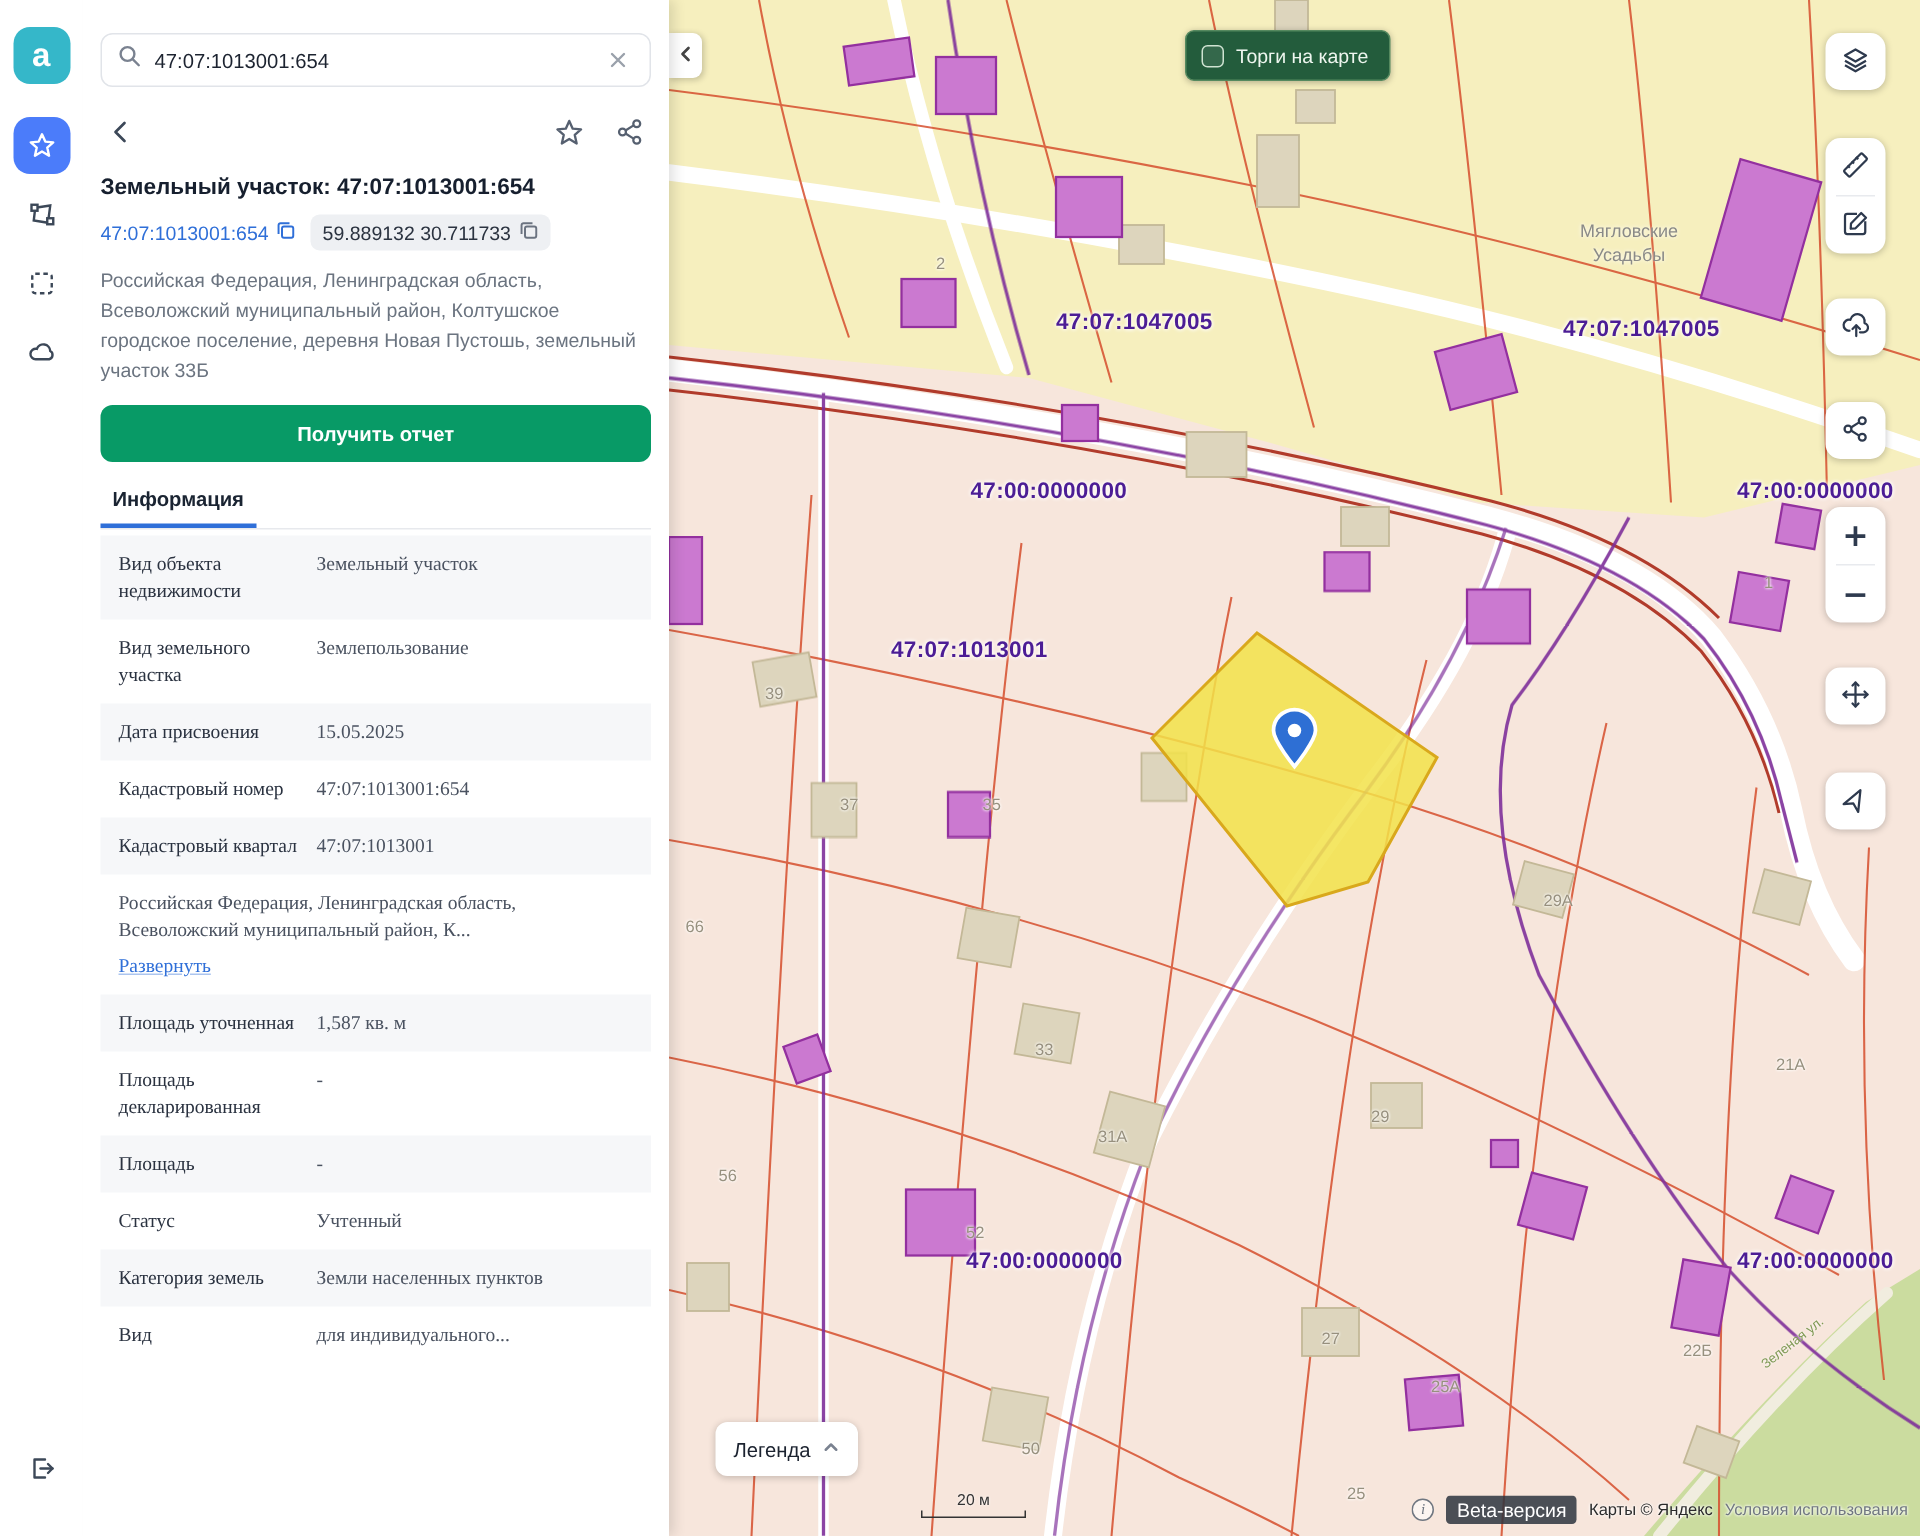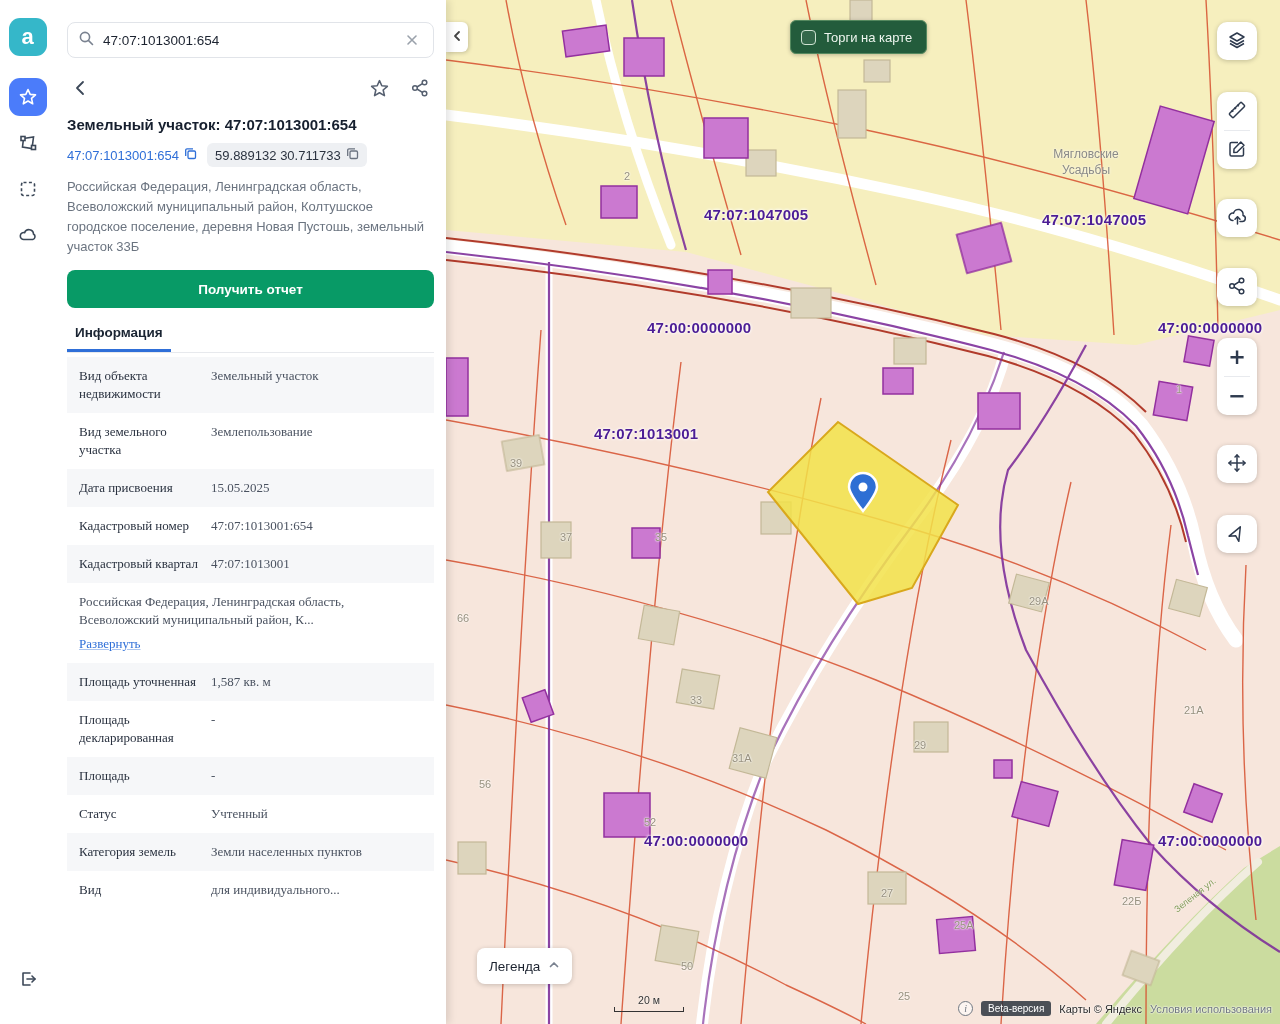--- a/index.html
+++ b/index.html
@@ -58,21 +58,21 @@
 
   .legend-btn { position:absolute; left:31px; top:948px; z-index:3; height:36px; background:#fff; border:none; border-radius:8px; box-shadow:0 1px 5px rgba(0,0,0,.2); display:flex; align-items:center; gap:8px; padding:0 12px; font-size:13.5px; color:#1c2330; cursor:pointer; font-family:inherit; }
   .legend-btn .chev { color:#7a8290; }
 
   .scalebar { position:absolute; left:168px; top:994px; z-index:3; width:70px; text-align:center; }
   .scalebar .txt { font-size:10.5px; color:#333; text-shadow:0 0 2px #fff; }
   .scalebar .bar { height:5px; border-left:1.5px solid #333; border-right:1.5px solid #333; border-bottom:1.5px solid #333; margin-top:1px; }
 
   .map-footer { position:absolute; right:8px; bottom:8px; z-index:3; display:flex; align-items:center; gap:8px; }
   .info-ico { width:15px; height:15px; border:1.5px solid #6f7680; border-radius:50%; color:#6f7680; font-size:10px; display:flex; align-items:center; justify-content:center; font-style:italic; font-family:"Liberation Serif",serif; background:rgba(255,255,255,.6); cursor:pointer; }
-  .beta-badge { background:rgba(45,52,62,.85); color:#fff; font-size:10px; padding:2px 7px; border-radius:3px; }
+  .beta-badge { background:rgba(45,52,62,.85); color:#fff; font-size:13px; padding:2px 7px; border-radius:3px; }
   .attr { font-size:11px; color:#2b2b2b; text-shadow:0 0 2px #fff,0 0 2px #fff; cursor:pointer; }
   .terms { font-size:11px; color:#707780; text-shadow:0 0 2px #fff,0 0 2px #fff; cursor:pointer; }
 </style>
 </head>
 <body>
 
 <div class="app">
 
   <div class="rail">
     <div class="rail-logo">

